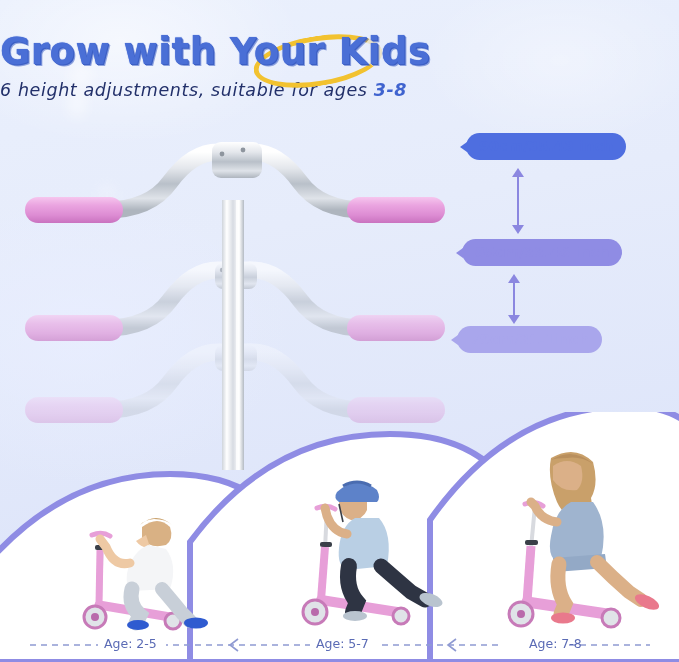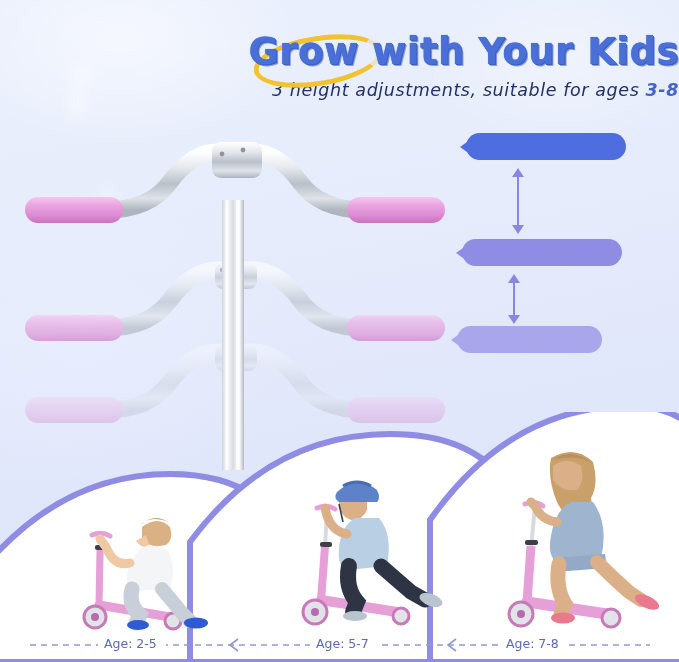--- a/index.html
+++ b/index.html
@@ -12,21 +12,21 @@
     position:relative;width:679px;height:662px;overflow:hidden;
     background:
       radial-gradient(ellipse 260px 150px at 120px 40px, rgba(255,255,255,.55), rgba(255,255,255,0) 70%),
       radial-gradient(ellipse 200px 120px at 560px 60px, rgba(255,255,255,.35), rgba(255,255,255,0) 70%),
       radial-gradient(ellipse 300px 220px at 80px 330px, rgba(233,238,255,.8), rgba(233,238,255,0) 70%),
       linear-gradient(170deg,#eaf0fd 0%,#e6ecfb 35%,#dfe6fa 70%,#dde4fa 100%);
   }
   .blob{position:absolute;border-radius:50%;background:rgba(255,255,255,.5);filter:blur(7px);}
 
   
-  #titlewrap{position:absolute;left:0;top:30px;width:679px;text-align:right;}
+  #titlewrap{position:absolute;left:0;top:30px;width:679px;text-align:left;}
   #swoosh{
     position:absolute;left:253px;top:6px;width:130px;height:50px;
     border:5px solid #f2c230;border-radius:50%;
     transform:rotate(-9deg);
     border-right-color:rgba(242,194,48,.25);
     box-sizing:border-box;
   }
   #maintitle{
     position:relative;
     font-family:"DejaVu Sans", sans-serif;
@@ -88,21 +88,21 @@
 
 <div id="stage">
 
   <div class="blob" style="left:70px;top:65px;width:22px;height:22px;"></div>
   <div class="blob" style="left:68px;top:88px;width:18px;height:30px;"></div>
   <div class="blob" style="left:100px;top:185px;width:14px;height:20px;opacity:.6;"></div>
 
   <div id="titlewrap">
     <div id="swoosh"></div>
     <div id="maintitle">Grow with Your Kids</div>
-    <div id="subtitle"><span>3 height adjustments, suitable for ages </span><b>3-8</b></div>
+    <div id="subtitle"><span>6 height adjustments, suitable for ages </span><b>3-8</b></div>
   </div>
 
   <div id="scooter">
     <svg class="hbar" viewBox="0 0 470 360">
       <defs>
         <linearGradient id="metal" x1="0" y1="0" x2="0" y2="1">
           <stop offset="0%" stop-color="#ffffff"></stop>
           <stop offset="28%" stop-color="#e4e7ec"></stop>
           <stop offset="55%" stop-color="#b9c0c9"></stop>
           <stop offset="80%" stop-color="#dfe3e9"></stop>
@@ -256,16 +256,16 @@
     <svg viewBox="0 0 679 20" preserveAspectRatio="none" style="position:absolute;left:0;top:0;width:679px;height:20px;">
       <line x1="30" y1="11" x2="650" y2="11" stroke="#8f9ad2" stroke-width="1.4" stroke-dasharray="6 5"></line>
       <path d="M238,5 L230,11 L238,17" stroke="#8f9ad2" stroke-width="1.6" fill="none"></path>
       <path d="M456,5 L448,11 L456,17" stroke="#8f9ad2" stroke-width="1.6" fill="none"></path>
       <rect x="98" y="2" width="68" height="17" fill="#ffffff"></rect>
       <rect x="310" y="2" width="68" height="17" fill="#ffffff"></rect>
       <rect x="500" y="2" width="68" height="17" fill="#ffffff"></rect>
     </svg>
     <div class="agelabel" style="left:104px;">Age: 2-5</div>
     <div class="agelabel" style="left:316px;">Age: 5-7</div>
-    <div class="agelabel" style="left:506px;">Age: 7-8</div>
+    <div class="agelabel" style="left:529px;">Age: 7-8</div>
   </div>
 
 </div>
 
 </body></html>

